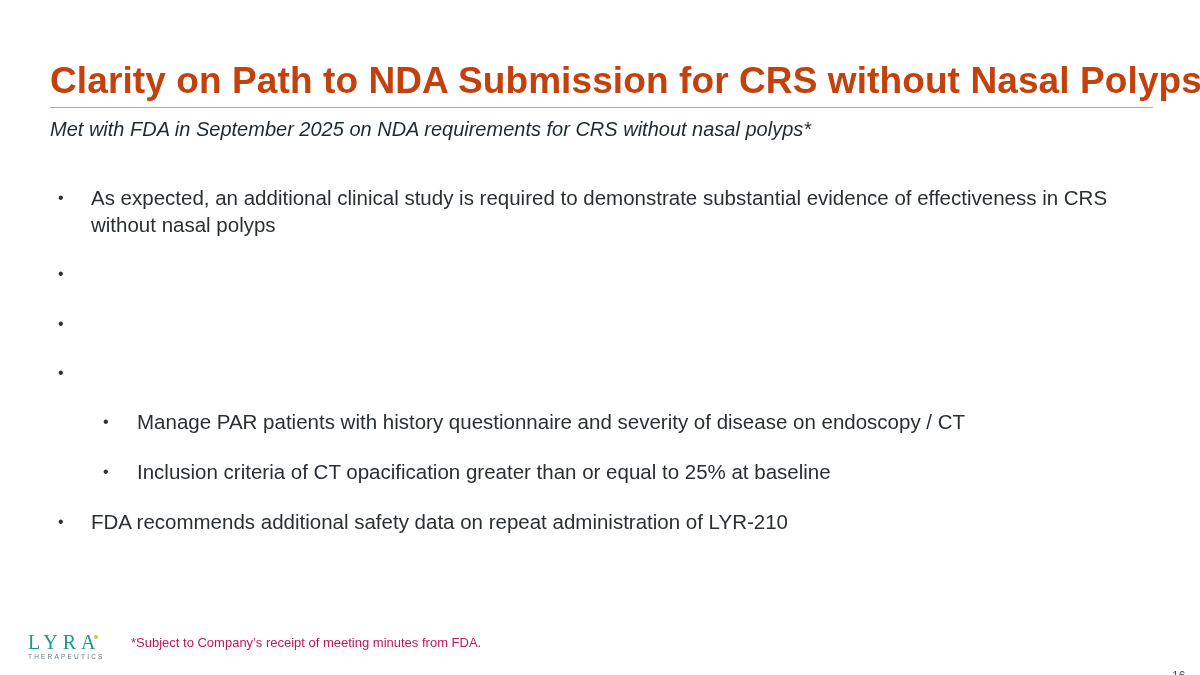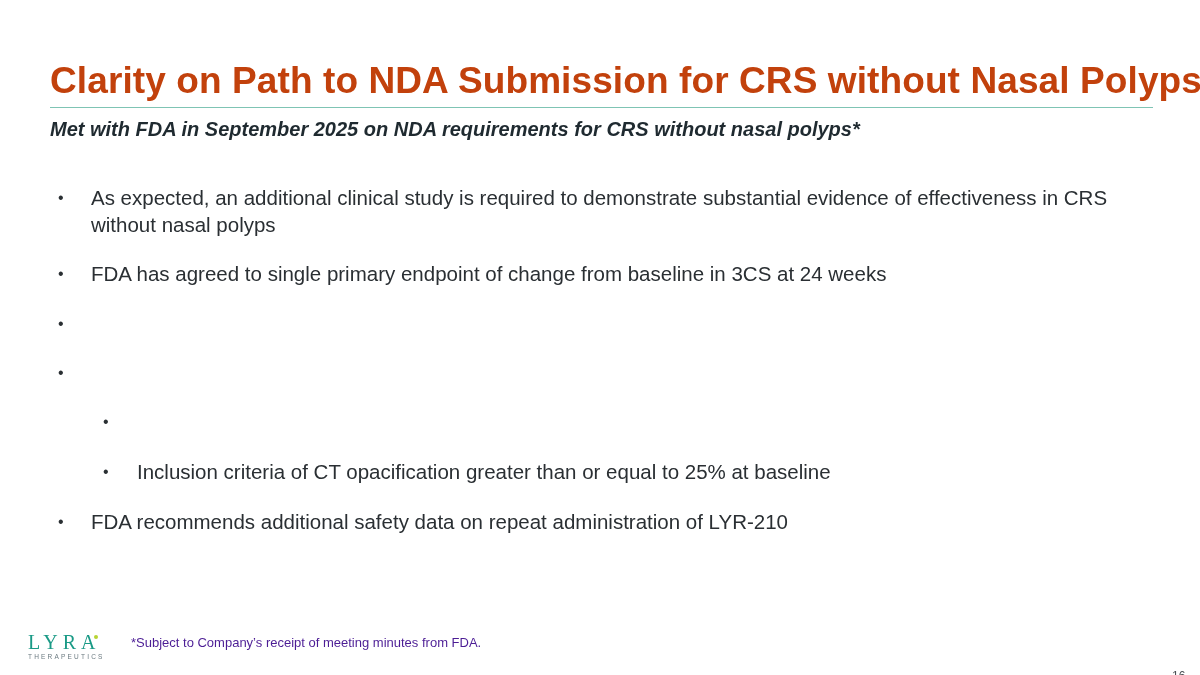--- a/index.html
+++ b/index.html
@@ -14,37 +14,37 @@
       position: absolute; left: 50px; top: 60px;
       font-size: 37px; font-weight: bold; color: #c2410c;
       letter-spacing: 0.1px; white-space: nowrap;
     }
     .title-rule {
       position: absolute; left: 50px; top: 107px;
       width: 1103px; height: 0; border-top: 1.5px solid #7fc4b4;
     }
     .subtitle {
       position: absolute; left: 50px; top: 118px;
-      font-size: 20px; font-weight: bold; font-style: italic; color: #1f2a30;
+      font-size: 20px; font-weight: normal; font-style: italic; color: #1f2a30;
       white-space: nowrap;
     }
     .bullets { position: absolute; left: 0; top: 0; width: 1200px; }
     .bullet {
       position: absolute; font-size: 20.5px; line-height: 27px; color: #2a2f33;
     }
     .bullet .dot {
       position: absolute; font-size: 16px; line-height: 27px; color: #2a2f33;
     }
     .lvl1 { left: 91px; width: 1060px; }
     .lvl1 .dot { left: -33px; }
     .lvl2 { left: 137px; width: 1010px; }
     .lvl2 .dot { left: -34px; }
     .footnote {
       position: absolute; left: 131px; top: 635px;
-      font-size: 13px; color: #4c1d95; white-space: nowrap;
+      font-size: 13px; color: #be185d; white-space: nowrap;
     }
     .page-number {
       position: absolute; left: 1172px; top: 650px;
       font-size: 12px; color: #4a4f53; margin-top: 19px;
     }
     .logo { position: absolute; left: 28px; top: 633px; width: 84px; height: 30px; }
     .logo-word {
       font-size: 20px; color: #1a9a86; letter-spacing: 5px; line-height: 18px;
       font-family: Liberation Serif, serif; font-weight: normal;
       position: relative;
@@ -65,30 +65,30 @@
   <div class="title-rule"></div>
   <div class="subtitle">Met with FDA in September 2025 on NDA requirements for CRS without nasal polyps*</div>
 
   <div class="bullets">
     <div class="bullet lvl1" style="top:184px;">
       <span class="dot">•</span>
       <span>As expected, an additional clinical study is required to demonstrate substantial evidence of effectiveness in CRS without nasal polyps</span>
     </div>
     <div class="bullet lvl1" style="top:260px;">
       <span class="dot">•</span>
-      <span>FDA has agreed to single primary endpoint of change from baseline in 3CS at 24 weeks</span>
     </div>
     <div class="bullet lvl1" style="top:310px;">
       <span class="dot">•</span>
     </div>
     <div class="bullet lvl1" style="top:359px;">
       <span class="dot">•</span>
     </div>
     <div class="bullet lvl2" style="top:408px;">
       <span class="dot">•</span>
+      <span>Manage PAR patients with history questionnaire and severity of disease on endoscopy / CT</span>
     </div>
     <div class="bullet lvl2" style="top:458px;">
       <span class="dot">•</span>
       <span>Inclusion criteria of CT opacification greater than or equal to 25% at baseline</span>
     </div>
     <div class="bullet lvl1" style="top:508px;">
       <span class="dot">•</span>
       <span>FDA recommends additional safety data on repeat administration of LYR-210</span>
     </div>
   </div>

